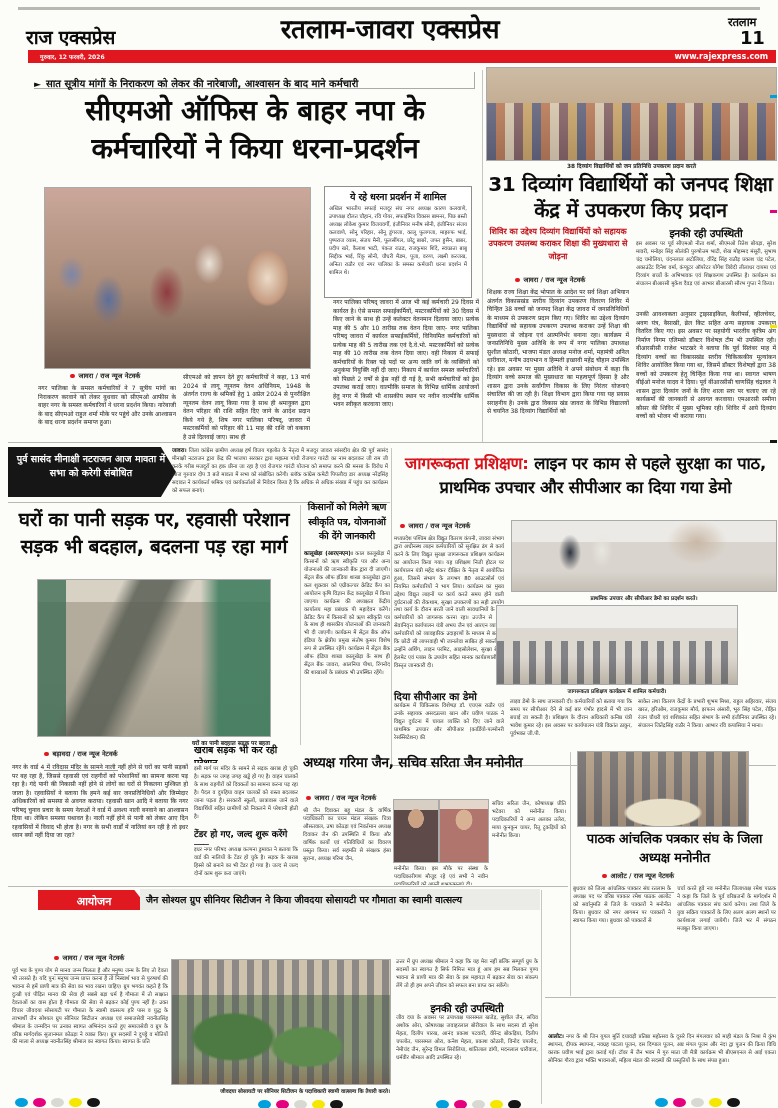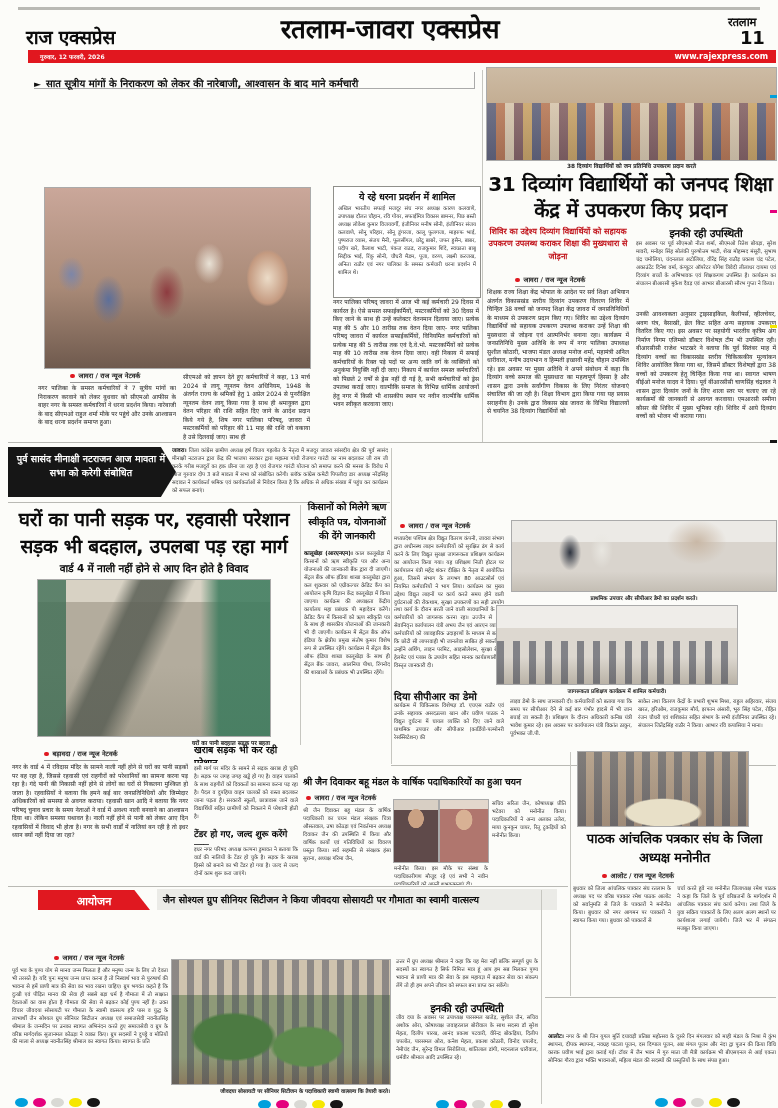--- a/index.html
+++ b/index.html
@@ -7,21 +7,21 @@
         font-family:"DejaVu Sans","Liberation Sans",sans-serif;color:#111;overflow:hidden;}
   .abs{position:absolute;}
   .just{text-align:justify;text-justify:inter-word;}
   .ctr{text-align:center;}
   .rt{text-align:right;}
   .ov{overflow:hidden;}
   .hl{font-weight:bold;color:#0c0c0c;letter-spacing:-0.2px;}
   .small{font-size:6px;line-height:1.42;color:#222;}
   .tiny{font-size:5.3px;line-height:1.5;color:#333;}
   .lead{font-weight:bold;color:#000;}
-  .bl{font-size:6.6px;font-weight:bold;color:#222;white-space:nowrap;border-bottom:0.5px solid #999;padding-bottom:2px;}
+  .bl{font-size:6.6px;font-weight:bold;color:#222;white-space:nowrap;border-bottom:0.5px solid #999;padding-bottom:12px;}
   .bl .dot{display:inline-block;width:4.5px;height:4.5px;border-radius:50%;background:#e01820;margin-right:4px;vertical-align:middle;}
   .cap{font-size:5.8px;font-weight:bold;color:#222;}
   .rule{background:#b9b9b4;}
   .vrule{background:#c6c6c0;width:1px;}
   .ph{background:#cfc6b8;outline:0.5px solid #aaa;}
   .ph-dharna{background-image:
     radial-gradient(34px 46px at 84% 50%, #ecdcc8 0%, #c49a80 55%, rgba(0,0,0,0) 62%),
     radial-gradient(26px 40px at 46% 58%, #8e3b40 0%, rgba(0,0,0,0) 68%),
     radial-gradient(24px 36px at 24% 62%, #5d6f9a 0%, rgba(0,0,0,0) 68%),
     radial-gradient(22px 30px at 62% 42%, #e9e2d6 0%, rgba(0,0,0,0) 68%),
@@ -83,22 +83,23 @@
   <div class="abs" style="left:28px;top:50px;width:748px;height:13px;background:#e1171f">
     <span style="position:absolute;left:12px;top:3px;color:#fff;font-size:6px;font-weight:bold">गुरुवार, 12 फरवरी, 2026</span>
     <span style="position:absolute;right:8px;top:2px;color:#fff;font-size:8px;font-weight:bold">www.rajexpress.com</span>
   </div>
 
   <div class="abs" style="left:34px;top:72px;width:440px;height:16px;border-bottom:1px solid #aaa;border-right:1px solid #aaa">
     <span style="color:#111;font-size:9px">►</span>
     <span style="font-size:10px;font-weight:bold">सात सूत्रीय मांगों के निराकरण को लेकर की नारेबाजी, आश्वासन के बाद माने कर्मचारी</span>
   </div>
 
+  <div class="abs hl ctr ov" style="left:30px;top:92px;width:450px;height:94px;font-size:28px;line-height:1.35">सीएमओ ऑफिस के बाहर नपा के कर्मचारियों ने किया धरना-प्रदर्शन</div>
   <div class="abs ph ph-dharna" style="left:45px;top:188px;width:265px;height:180px"></div>
-  <div class="abs infobox ov" style="left:333px;top:186px;width:138px;height:104px">
+  <div class="abs infobox ov" style="left:324px;top:186px;width:138px;height:104px">
     <div class="ctr hl" style="font-size:9.5px;margin-bottom:2px">ये रहे धरना प्रदर्शन में शामिल</div>
     <div class="tiny just ov" style="height:84px">अखिल भारतीय सफाई मजदूर संघ नगर अध्यक्ष कारण कलवाणे, उपाध्यक्ष दौलत चौहान, रवि गोयर, सफाईमित्र विकास बामनर, पिछ बस्ती अध्यक्ष लोकेश कुमार विजयवर्गी, इंजीनियर मनीष सोनी, इंजीनियर संजय कलवाणे, सोनू परिहार, सोनू डुंगरजा, कालू फुलगजा, माहरुफ भाई, पुष्पराज व्यास, संजय मैनी, फूलसींगल, छोटू बाबरे, जफर हुसैन, बाबर, प्रदीप खरे, कैलाश भाटी, पंकज राठड, राजकुमार शिंदे, स्वच्छता बाबू सिद्दीक भाई, रिंकु सोनी, चौधरी मैडम, पूजा, वरुण, लक्ष्मी करजख, अनिता राठौर एवं नगर पालिका के समस्त कर्मचारी धरना प्रदर्शन में शामिल थे।</div>
   </div>
   <div class="abs small just ov" style="left:333px;top:298px;width:146px;height:142px">नगर पालिका परिषद् जावरा में आज भी कई कर्मचारी 29 दिवस में कार्यरत है। ऐसे समस्त सफाईकर्मियों, मस्टरकर्मियों को 30 दिवस में किए जाने के साथ ही उन्हें कलेक्टर वेतनमान दिलाया जाए। प्रत्येक माह की 5 और 10 तारीख तक वेतन दिया जाए- नगर पालिका परिषद् जावरा में कार्यरत सफाईकर्मियों, विनियमित कर्मचारियों को प्रत्येक माह की 5 तारीख तक एवं दै.वे.भो. मस्टरकर्मियों को प्रत्येक माह की 10 तारीख तक वेतन दिया जाए। वही निकाय में सफाई कर्मचारियों के रिक्त पड़े पदों पर अन्य जाति वर्ग के व्यक्तियों को अनुकंपा नियुक्ति नहीं दी जाए। निकाय में कार्यरत समस्त कर्मचारियों को पिछले 2 वर्षों से ड्रेस नहीं दी गई है, सभी कर्मचारियों को ड्रेस उपलब्ध कराई जाए। वाल्मीकि समाज के विभिन्न धार्मिक आयोजनों हेतु नगर में किसी भी शासकीय स्थान पर नवीन वाल्मीकि धार्मिक भवन स्वीकृत करवाया जाए।</div>
   <div class="abs bl" style="left:70px;top:371px"><span class="dot"></span><span>जावरा / राज न्यूज नेटवर्क</span></div>
   <div class="abs small just ov" style="left:38px;top:384px;width:138px;height:57px">नगर पालिका के समस्त कर्मचारियों ने 7 सूत्रीय मांगों का निराकरण करवाने को लेकर बुधवार को सीएमओ आफीस के बाहर नगर के समस्त कर्मचारियों ने धरना प्रदर्शन किया। नारेबाजी के बाद सीएमओ राहुल शर्मा मौके पर पहुंचे और उनके आश्वासन के बाद धरना प्रदर्शन समाप्त हुआ।</div>
   <div class="abs small just ov" style="left:183px;top:373px;width:127px;height:68px">सीएमओ को ज्ञापन देते हुए कर्मचारियों ने कहा, 13 मार्च 2024 से लागू न्यूनतम वेतन अधिनियम, 1948 के अंतर्गत राज्य के श्रमिकों हेतु 1 अप्रेल 2024 से पुनरीक्षित न्यूनतम वेतन लागू किया गया है साथ ही श्रमायुक्त द्वारा वेतन परिहार की राशि सहित दिए जाने के आदेश प्रदान किये गये है, शिष नगर पालिका परिषद्, जावरा में मस्टरकर्मियों को परिहार की 11 माह की राशि जो बकाया है उसे दिलवाई जाए। साथ ही</div>
 
   <div class="abs vrule" style="left:482px;top:70px;height:372px"></div>
   <div class="abs ph ph-divyang" style="left:487px;top:68px;width:289px;height:92px"></div>
@@ -114,69 +115,71 @@
   <div class="abs rule" style="left:8px;top:442px;width:768px;height:1px"></div>
 
   <div class="abs blackflag ctr" style="left:8px;top:447px;width:150px;height:40px">पुर्व सासंद मीनाक्षी नटराजन आज मावता में सभा को करेगी संबोधित</div>
   <div class="abs tiny just ov" style="left:172px;top:446px;width:216px;height:52px">
     <span class="lead" style="font-size:5.6px">जावरा।</span>
     <span>जिला कांग्रेस ग्रामीण अध्यक्ष हर्ष विजय गहलोत के नेतृत्व में मजदूर जावरा सांसदीय क्षेत्र की पूर्व सासंद मीनाक्षी नटराजन द्वारा केंद्र की भाजपा सरकार द्वारा महात्मा गांधी रोजगार गारंटी का नाम बदलकर जी राम जी करके गरीब मजदूरों का हक छीना जा रहा है एवं रोजगार गारंटी योजना को समाप्त करने की मनसा के विरोध में आज गुरुवार दोप 3 बजे मावता में सभा को संबोधित करेगी। ब्लॉक कांग्रेस कमेटी पिपलौदा डार अध्यक्ष नरेंद्रसिंह सदावत ने कार्यकर्ता श्रमिक एवं कार्यकर्ताओं से निवेदन किया है कि अधिक से अधिक संख्या में पहुंच कर कार्यक्रम को सफल बनाएं।</span>
   </div>
   <div class="abs rule" style="left:8px;top:502px;width:382px;height:1px"></div>
 
   <div class="abs vrule" style="left:391px;top:448px;height:316px"></div>
+  <div class="abs hl ctr ov" style="left:395px;top:452px;width:381px;height:62px;font-size:16.5px;line-height:1.45">
+    <span class="redtxt">जागरूकता प्रशिक्षण:</span><span> लाइन पर काम से पहले सुरक्षा का पाठ, प्राथमिक उपचार और सीपीआर का दिया गया डेमो</span>
+  </div>
   <div class="abs bl" style="left:400px;top:521px"><span class="dot"></span><span>जावरा / राज न्यूज नेटवर्क</span></div>
   <div class="abs tiny just ov" style="left:394px;top:535px;width:110px;height:150px">मध्यप्रदेश पश्चिम क्षेत्र विद्युत वितरण कंपनी, जावरा संभाग द्वारा अधीनस्थ लाइन कर्मचारियों को सुरक्षित ढंग से कार्य करने के लिए विद्युत सुरक्षा जागरूकता प्रशिक्षण कार्यक्रम का आयोजन किया गया। यह प्रशिक्षण निजी होटल पर कार्यपालन यंत्री महेंद्र शंकर दीक्षित के नेतृत्व में आयोजित हुआ, जिसमें संभाग के लगभग 80 आउटसोर्स एवं नियमित कर्मचारियों ने भाग लिया। कार्यक्रम का मुख्य उद्देश्य विद्युत लाइनों पर कार्य करते समय होने वाली दुर्घटनाओं की रोकथाम, सुरक्षा उपकरणों का सही उपयोग तथा कार्य के दौरान बरती जाने वाली सावधानियों के प्रति कर्मचारियों को जागरूक करना रहा। उज्जैन से आए सेवानिवृत्त कार्यपालन यंत्री अभय जैन एवं आरएन व्यास ने कर्मचारियों को व्यावहारिक उदाहरणों के माध्यम से बताया कि छोटी सी लापरवाही भी जानलेवा साबित हो सकती है। उन्होंने अर्थिंग, लाइन परमिट, आइसोलेशन, सुरक्षा बेल्ट, हेलमेट एवं ग्लव्स के उपयोग सहित मानक कार्यप्रणाली की विस्तृत जानकारी दी।</div>
   <div class="abs ph ph-hall" style="left:512px;top:521px;width:264px;height:70px"></div>
   <div class="abs cap ctr" style="left:512px;top:594px;width:264px;font-size:5.5px">प्राथमिक उपचार और सीपीआर डेमो का प्रदर्शन करते।</div>
   <div class="abs ph ph-hall2" style="left:497px;top:606px;width:240px;height:78px"></div>
   <div class="abs cap ctr" style="left:497px;top:687px;width:240px;font-size:5.5px">जागरूकता प्रशिक्षण कार्यक्रम में शामिल कर्मचारी।</div>
   <div class="abs subhd" style="left:394px;top:689px;width:110px;font-size:10px">दिया सीपीआर का डेमो</div>
   <div class="abs tiny just ov" style="left:394px;top:702px;width:110px;height:60px">कार्यक्रम में चिकित्सक विशेषज्ञ डॉ. एचएस राठौर एवं उनके सहायक असदउल्ला खान और प्रवीण पाठक ने विद्युत दुर्घटना में घायल व्यक्ति को दिए जाने वाले प्राथमिक उपचार और सीपीआर (कार्डियो-पल्मोनरी रेसस्सिटेशन) की</div>
   <div class="abs tiny just ov" style="left:510px;top:698px;width:122px;height:64px">लाइव डेमो के साथ जानकारी दी। कर्मचारियों को बताया गया कि समय पर सीपीआर देने से कई बार गंभीर हादसे में भी जान बचाई जा सकती है। प्रशिक्षण के दौरान अधिकारी कनिष्ठ यंत्री भावेश कुमार रहे। इस अवसर पर कार्यपालन यंत्री विक्रांत ठाकुर, पूर्वभक्त जी.पी.</div>
   <div class="abs tiny just ov" style="left:638px;top:698px;width:138px;height:64px">साकेत तथा वितरण केंद्रों के प्रभारी शुभम मिश्रा, राहुल अहिरवार, संजय खरत, हरिओम, राजकुमार मौर्य, इरफान अंसारी, भूरु सिंह पटेल, रोहित रंजन चौधरी एवं शशिकांत सहित संभाग के सभी इंजीनियर उपस्थित रहे। संचालन जितेंद्रसिंह राठौर ने किया। आभार रवि कपासिया ने माना।</div>
   <div class="abs rule" style="left:391px;top:765px;width:385px;height:1px"></div>
 
-  <div class="abs hl ctr ov" style="left:10px;top:506px;width:288px;height:54px;font-size:19px;line-height:1.4">घरों का पानी सड़क पर, रहवासी परेशान सड़क भी बदहाल, उपलबा पड़ रहा मार्ग</div>
-  <div class="abs hl ctr" style="left:10px;top:561px;width:288px;font-size:10.5px">वार्ड 4 में नाली नहीं होने से आए दिन होते है विवाद</div>
+  <div class="abs hl ctr ov" style="left:10px;top:506px;width:288px;height:54px;font-size:19px;line-height:1.4">घरों का पानी सड़क पर, रहवासी परेशान सड़क भी बदहाल, बदलना पड़ रहा मार्ग</div>
   <div class="abs ph ph-road" style="left:38px;top:580px;width:232px;height:156px"></div>
   <div class="abs cap rt" style="left:120px;top:739px;width:150px">घरों का पानी बदहाल सड़क पर बहता</div>
   <div class="abs bl" style="left:44px;top:749px"><span class="dot"></span><span>बड़ावदा / राज न्यूज नेटवर्क</span></div>
   <div class="abs small just ov" style="left:12px;top:763px;width:176px;height:140px">नगर के वार्ड 4 में रविदास मंदिर के सामने नाली नहीं होने से घरों का पानी सड़कों पर बह रहा है, जिससे रहवासी एवं राहगीरों को परेशानियों का सामना करना पड़ रहा है। गंदे पानी की निकासी नहीं होने से लोगों का घरों से निकलना मुश्किल हो जाता है। रहवासियों ने बताया कि हमने कई बार जनप्रतिनिधियों और जिम्मेदार अधिकारियों को समस्या से अवगत कराया। रहवासी खान आदि ने बताया कि नगर परिषद् चुनाव प्रचार के समय नेताओं ने वार्ड में अवश्य नाली बनवाने का आश्वासन दिया था। लेकिन समस्या यथावत है। नाली नहीं होने से पानी को लेकर आए दिन रहवासियों में विवाद भी होता है। नगर के सभी वार्डों में नालियां बन रही है तो इधर ध्यान क्यों नहीं दिया जा रहा?</div>
   <div class="abs subhd ov" style="left:194px;top:743px;width:104px;height:20px;font-size:9.5px">खराब सड़क भी कर रही परेशान</div>
   <div class="abs tiny just ov" style="left:194px;top:765px;width:104px;height:60px">इसी मार्ग पर मंदिर के सामने से सड़क खराब हो चुकी है। सड़क पर जगह जगह खड्डे हो गए है। वाहन चालकों के साथ राहगीरों को दिक्कतों का सामना करना पड़ रहा है। पैदल व दुपहिया वाहन चालकों को रास्ता बदलकर जाना पड़ता है। सरकारी स्कूलों, छात्रावास जाने वाले विद्यार्थियों सहित ग्रामीणों को निकलने में परेशानी होती है।</div>
   <div class="abs subhd ov" style="left:194px;top:827px;width:104px;height:18px;font-size:9px">टेंडर हो गए, जल्द शुरू करेंगे काम</div>
   <div class="abs tiny just ov" style="left:194px;top:846px;width:104px;height:52px">इधर नगर परिषद अध्यक्ष कल्पना डुमावत ने बताया कि वार्ड की नालियों के टेंडर हो चुके है। सड़क के खराब हिस्से को बनाने का भी टेंडर हो गया है। जल्द से जल्द दोनों काम शुरू करा जाएंगे।</div>
 
   <div class="abs vrule" style="left:300px;top:505px;height:240px"></div>
   <div class="abs hl ctr ov" style="left:304px;top:500px;width:86px;height:46px;font-size:9.5px;line-height:1.55">किसानों को मिलेगे ऋण स्वीकृति पत्र, योजनाओं की देंगे जानकारी</div>
   <div class="abs tiny just ov" style="left:304px;top:549px;width:86px;height:196px">
     <span class="lead" style="font-size:5.6px">कालूखेड़ा (आरएनएन)।</span>
     <span>काल कालूखेड़ा में किसानों को ऋण स्वीकृति पत्र और अन्य योजनाओं की जानकारी बैंक द्वारा दी जाएगी। सेंट्रल बैंक ऑफ इंडिया शाखा कालूखेड़ा द्वारा कल शुक्रवार को एग्रीकल्चर क्रेडिट कैंप का आयोजन कृषि विज्ञान केंद्र कालूखेड़ा में किया जाएगा। कार्यक्रम की अध्यक्षता केंद्रीय कार्यालय महा प्रबंधक पी महादेवन करेंगे। क्रेडिट कैंप में किसानों को ऋण स्वीकृति पत्र के साथ ही शासकीय योजनाओं की जानकारी भी दी जाएगी। कार्यक्रम में सेंट्रल बैंक ऑफ इंडिया के क्षेत्रीय प्रमुख संतोष कुमार विशेष रूप से उपस्थित रहेंगे। कार्यक्रम में सेंट्रल बैंक ऑफ इंडिया शाखा कालूखेड़ा के साथ ही सेंट्रल बैंक जावरा, आलनिया पीथा, रिंगनोद की शाखाओं के प्रबंधक भी उपस्थित रहेंगे।</span>
   </div>
 
-  <div class="abs hl ov" style="left:303px;top:775px;width:264px;height:14px;font-size:9.5px">श्री जैन दिवाकर बहू मंडल के वार्षिक पदाधिकारियों का हुआ चयन</div>
+  <div class="abs hl ov" style="left:303px;top:753px;width:264px;height:20px;font-size:13.5px">अध्यक्ष गरिमा जैन, सचिव सरिता जैन मनोनीत</div>
   <div class="abs bl" style="left:306px;top:793px"><span class="dot"></span><span>जावरा / राज न्यूज नेटवर्क</span></div>
   <div class="abs tiny just ov" style="left:303px;top:807px;width:88px;height:76px">श्री जैन दिवाकर बहू मंडल के वार्षिक पदाधिकारी का चयन मंडल संरक्षक चित्रा औसतवाल, उषा कोठड़ा एवं निवर्तमान अध्यक्ष दिवाकर जैन की उपस्थिति में किया और वार्षिक कार्यों एवं गतिविधियों का विवरण प्रस्तुत किया। सर्व सहमति से संरक्षक हंसा सुराना, अध्यक्ष गरिमा जैन,</div>
   <div class="abs ph ph-port1" style="left:394px;top:800px;width:44px;height:62px"></div>
   <div class="abs ph ph-port2" style="left:440px;top:800px;width:48px;height:62px"></div>
   <div class="abs tiny just ov" style="left:394px;top:865px;width:94px;height:20px">मनोनीत किया। इस मौके पर संस्था के पदाधिकारीगण मौजूद रहे एवं सभी ने नवीन पदाधिकारियों को अपनी शुभकामनाएं दी।</div>
   <div class="abs tiny just ov" style="left:492px;top:800px;width:74px;height:84px">सचिव सरिता जैन, कोषाध्यक्ष प्रीति भटेवरा को मनोनीत किया। पदाधिकारियों ने अन्य अलका तलेरा, माया कुनकुन चायर, रितु टुकड़ियों को मनोनीत किया।</div>
 
   <div class="abs vrule" style="left:570px;top:752px;height:244px"></div>
   <div class="abs ph ph-pathak" style="left:578px;top:752px;width:170px;height:74px"></div>
   <div class="abs hl ctr ov" style="left:573px;top:830px;width:203px;height:38px;font-size:13px;line-height:1.45">पाठक आंचलिक पत्रकार संघ के जिला अध्यक्ष मनोनीत</div>
   <div class="abs bl" style="left:602px;top:871px"><span class="dot"></span><span>आलोट / राज न्यूज नेटवर्क</span></div>
   <div class="abs tiny just ov" style="left:573px;top:885px;width:98px;height:108px">बुधवार को जिला आंचलिक पत्रकार संघ रतलाम के अध्यक्ष पद पर वरिष्ठ पत्रकार रमेश पाठक आलोट को सर्वानुमति से जिले के पत्रकारों ने मनोनीत किया। बुधवार को नगर आगमन पर पत्रकारों ने स्वागत किया गया। बुधवार को पत्रकारों से</div>
   <div class="abs tiny just ov" style="left:677px;top:885px;width:99px;height:108px">चर्चा करते हुवे नव मनोनीत जिलाध्यक्ष रमेश पाठक ने कहा कि जिले के पूर्व वरिष्ठजनों के मार्गदर्शन में आंचलिक पत्रकार संघ कार्य करेगा। तथा जिले के युवा सक्रिय पत्रकारों के लिए अलग अलग स्थानों पर कार्यशाला लगाई जायेगी। जिले भर में संगठन मजबूत किया जाएगा।</div>
   <div class="abs rule" style="left:545px;top:997px;width:231px;height:1px"></div>
 
   <div class="abs rule" style="left:8px;top:886px;width:560px;height:1px"></div>
   <div class="abs redflag" style="left:38px;top:890px;width:112px;height:14px">आयोजन</div>
-  <div class="abs graystrip ov" style="left:157px;top:889px;width:388px;height:13px">जैन सोश्यल ग्रुप सीनियर सिटीजन ने किया जीवदया सोसायटी पर गौमाता का स्वामी वात्सल्य</div>
+  <div class="abs graystrip ov" style="left:140px;top:889px;width:388px;height:13px">जैन सोश्यल ग्रुप सीनियर सिटीजन ने किया जीवदया सोसायटी पर गौमाता का स्वामी वात्सल्य</div>
   <div class="abs bl" style="left:54px;top:953px"><span class="dot"></span><span>जावरा / राज न्यूज नेटवर्क</span></div>
   <div class="abs tiny just ov" style="left:12px;top:967px;width:156px;height:136px">पूर्व भव के पुण्य योग से मानव जन्म मिलता है और मनुष्य जन्म के लिए तो देवता भी तरसते है। यदि पुनः मनुष्य जन्म प्राप्त करना है तो निस्वार्थ भाव से पुरुषार्थ की भावना से हमें प्राणी मात्र की सेवा का भाव रखना चाहिए। ग्रुप भगवंत कहते है कि दुःखी एवं पीड़ित मानव की सेवा ही सबसे बड़ा धर्म है गौमाता में तो साक्षात देवताओं का वास होता है गौमाता की सेवा से बढ़कर कोई पुण्य नहीं है। उक्त विचार जीवदया सोसायटी पर गौमाता के स्वामी वात्सल्य हरि पास व युद्ध के लाभार्थी जैन सोश्यल ग्रुप सीनियर सिटीजन अध्यक्ष एवं समाजसेवी नवनीतसिंह श्रीमाल के जन्मदिन पर उनका स्वागत अभिनंदन करते हुए समाजसेवी व ग्रुप के वरिष्ठ मार्गदर्शक सुजानमल कोठड़ा ने व्यक्त किए। ग्रुप सदस्यों ने दुपट्टे व मोतियों की माला से अध्यक्ष नवनीतसिंह श्रीमाल का स्वागत किया। स्वागत के प्रति</div>
   <div class="abs ph ph-cart" style="left:172px;top:960px;width:218px;height:124px"></div>
   <div class="abs cap rt" style="left:178px;top:1087px;width:212px;font-size:5.4px">जीवदया सोसायटी पर सीनियर सिटीजन के पदाधिकारी स्वामी वात्सल्य कि तैयारी करते।</div>
   <div class="abs tiny just ov" style="left:396px;top:958px;width:142px;height:42px">उत्तर में ग्रुप अध्यक्ष श्रीमाल ने कहा कि यह मेरा नहीं बल्कि सम्पूर्ण ग्रुप के सदस्यों का स्वागत है सिर्फ निमित्त मात्र हूं आप हम सब मिलकर पुण्य भावना से प्राणी मात्र की सेवा के इस महायज्ञ में बढ़कर सेवा का संकल्प लेंगे तो ही हम अपने जीवन को सफल बना प्राप्त कर सकेंगे।</div>
   <div class="abs hl ctr" style="left:396px;top:1001px;width:142px;font-size:10.5px">इनकी रही उपस्थिती</div>
   <div class="abs tiny just ov" style="left:396px;top:1014px;width:142px;height:90px">जीव दया के अवसर पर उपाध्यक्ष पारसमल खजेड़, सुशील जैन, सचिव अशोक ओरा, कोषाध्यक्ष जवाहरलाल बोरीवाल के साथ सदस्य डॉ सुरेश मेहता, दिलीप पारख, आनंद प्रकाश पटवारी, वीरेन्द्र बोकड़िया, दिलीप चपलोत, पारसमल ओरा, कनेश मेहता, प्रकाश कोठारी, विनोद चपलोद, नेमीचंद जैन, सुरेन्द्र विमल सिरोलिया, शांतिलाल डांगी, मदनलाल धारीवाल, धर्मवीर श्रीमाल आदि उपस्थित रहे।</div>
   <div class="abs vrule" style="left:541px;top:890px;height:214px"></div>
 
   <div class="abs tiny just ov" style="left:548px;top:1032px;width:228px;height:54px">

